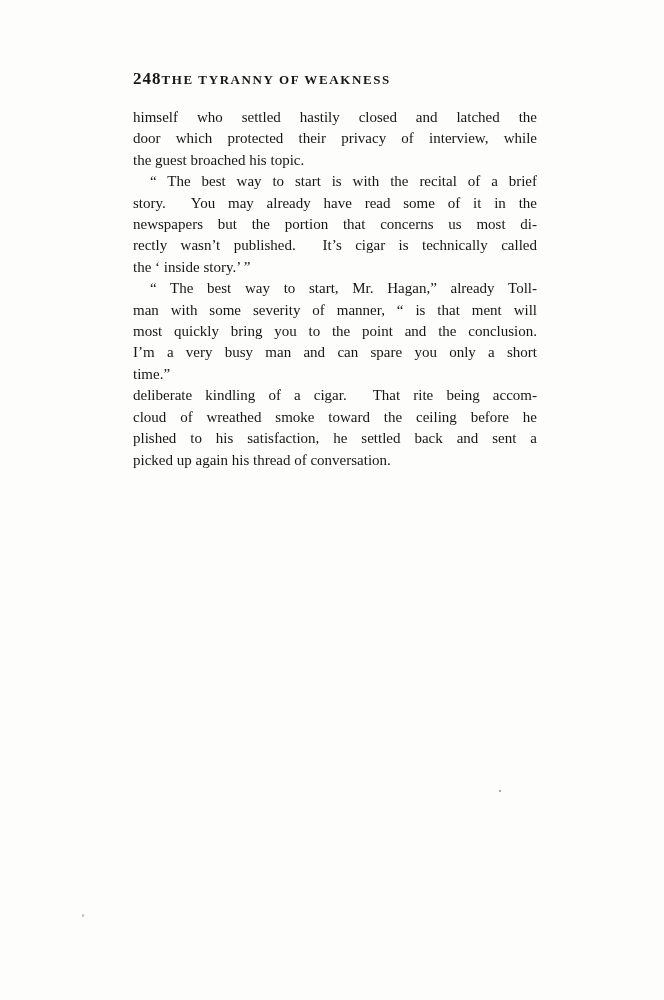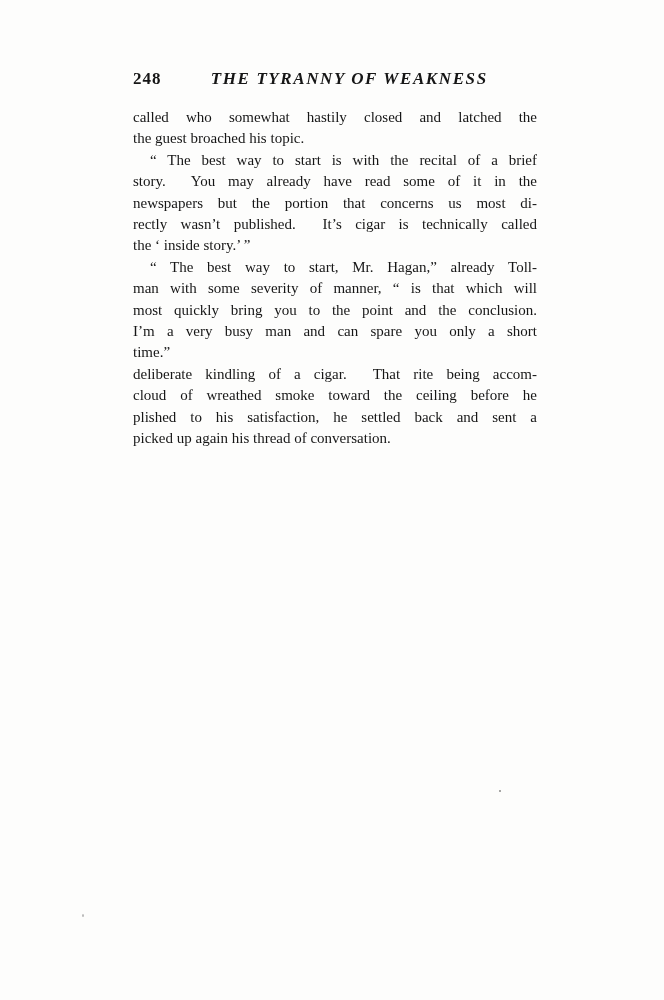--- a/index.html
+++ b/index.html
@@ -20,26 +20,24 @@
     display: flex;
     align-items: baseline;
   }
   .page-number {
     font-size: 17px;
     font-weight: 700;
     letter-spacing: 1px;
   }
   .running-title {
     flex: 1;
-    text-align: center;
-    font-size: 17px;
+    font-size: 13px;
     font-weight: 700;
     letter-spacing: 1.6px;
     white-space: nowrap;
-    font-style: italic;
   }
   .body-text {
     position: absolute;
     left: 133px;
     top: 107px;
     width: 404px;
     font-size: 15px;
     line-height: 21.4px;
   }
   .paragraph { margin: 0; }
@@ -65,33 +63,34 @@
 <body>
 
 <div class="page">
   <div class="header">
     <span class="page-number">248</span>
     <span class="running-title">THE TYRANNY OF WEAKNESS</span>
   </div>
 
   <div class="body-text">
       <div class="paragraph">
-        <div class="line">called who somewhat hastily closed and latched the</div>
+        <div class="line">himself who settled hastily closed and latched the</div>
+        <div class="line">door which protected their privacy of interview, while</div>
         <div class="line last">the guest broached his topic.</div>
       </div>
       <div class="paragraph">
         <div class="line indent">“ The best way to start is with the recital of a brief</div>
         <div class="line">story.  You may already have read some of it in the</div>
         <div class="line">newspapers but the portion that concerns us most di-</div>
         <div class="line">rectly wasn’t published.  It’s cigar is technically called</div>
         <div class="line last">the ‘ inside story.’ ”</div>
       </div>
       <div class="paragraph">
         <div class="line indent">“ The best way to start, Mr. Hagan,” already Toll-</div>
-        <div class="line">man with some severity of manner, “ is that which will</div>
+        <div class="line">man with some severity of manner, “ is that ment will</div>
         <div class="line">most quickly bring you to the point and the conclusion.</div>
         <div class="line">I’m a very busy man and can spare you only a short</div>
         <div class="line last">time.”</div>
       </div>
       <div class="paragraph">
         <div class="line">deliberate kindling of a cigar.  That rite being accom-</div>
         <div class="line">cloud of wreathed smoke toward the ceiling before he</div>
         <div class="line">plished to his satisfaction, he settled back and sent a</div>
         <div class="line last">picked up again his thread of conversation.</div>
       </div>

